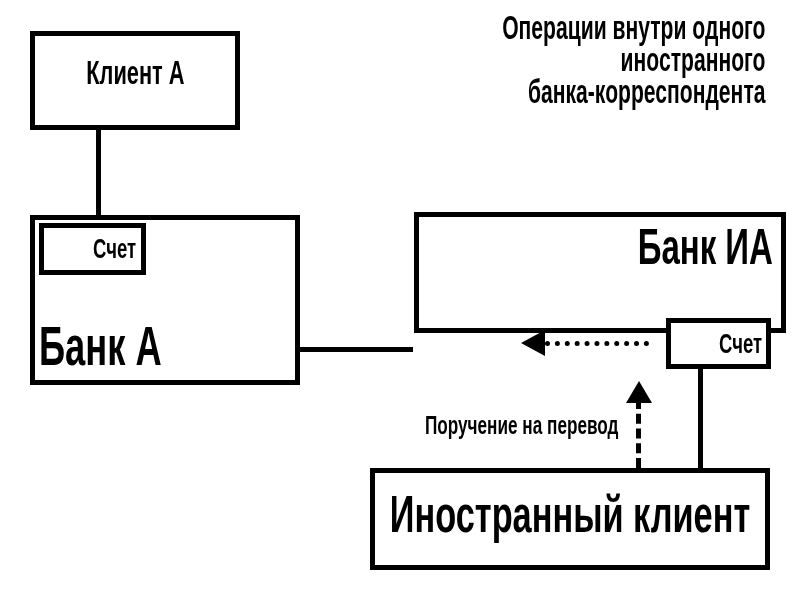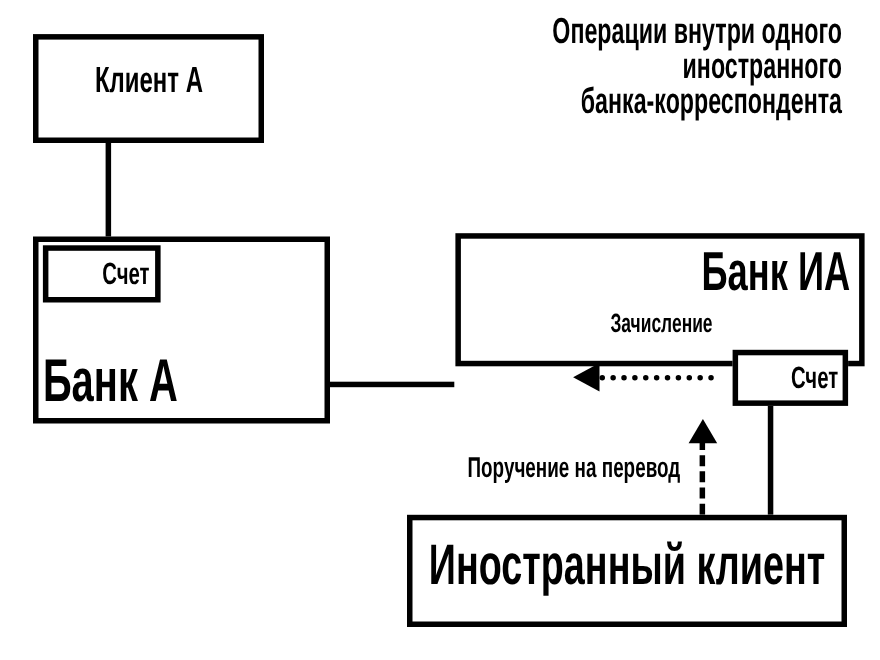--- a/index.html
+++ b/index.html
@@ -121,23 +121,20 @@
       <span class="cond o-left">Банк А</span>
     </div>
   </div>
 
   <div class="conn conn-bank-nostro"></div>
 
   <div class="box bank-ia">
     <div class="bank-ia-label">
       <span class="cond o-right">Банк ИА</span>
     </div>
-    <div class="crediting-label">
-      <span class="cond">Зачисление</span>
-    </div>
     <div class="account-small account-ia">
       <span class="cond">Счет</span>
     </div>
   </div>
 
   <div class="dotted-line"></div>
   <div class="arrowhead-left"></div>
 
   <div class="conn conn-account-foreign"></div>
 

